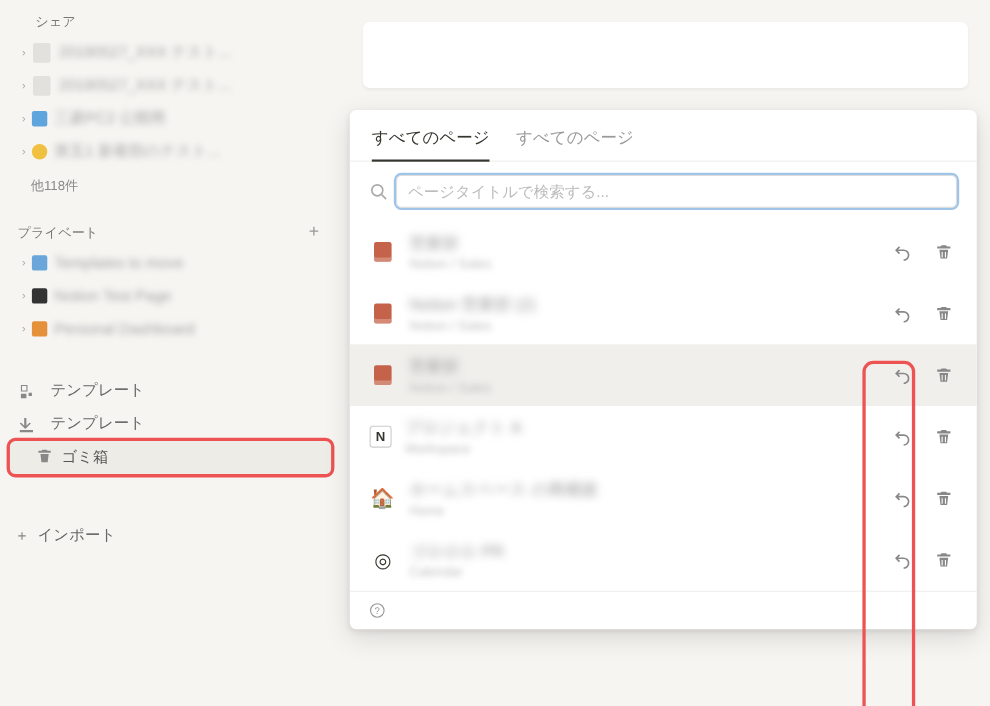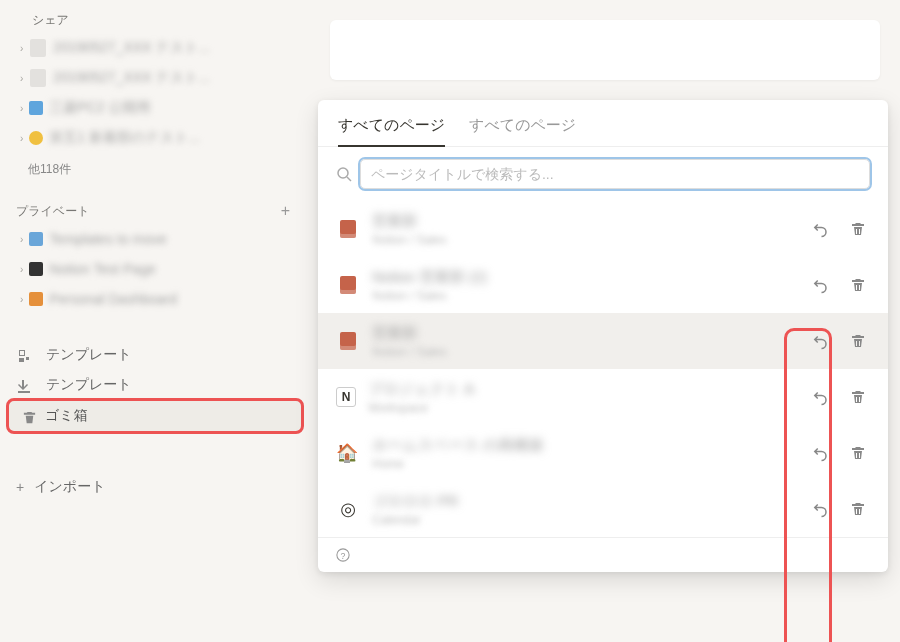--- a/index.html
+++ b/index.html
@@ -104,23 +104,23 @@
       align-items: center;
       color: #888;
       margin-right: 10px;
     }
     
     .trash-item {
       background: #eeece7;
       border: 3px solid #ed5353;
       border-radius: 8px;
       margin: 0 6px;
-      padding: 6px 13px;
-      display: flex;
-      align-items: flex-end;
+      padding: 6px 24px;
+      display: flex;
+      align-items: flex-start;
       color: #555;
     }
     
     .trash-item .item-icon {
       margin-right: 8px;
       color: #888;
     }
     
     .new-page {
       display: flex;

